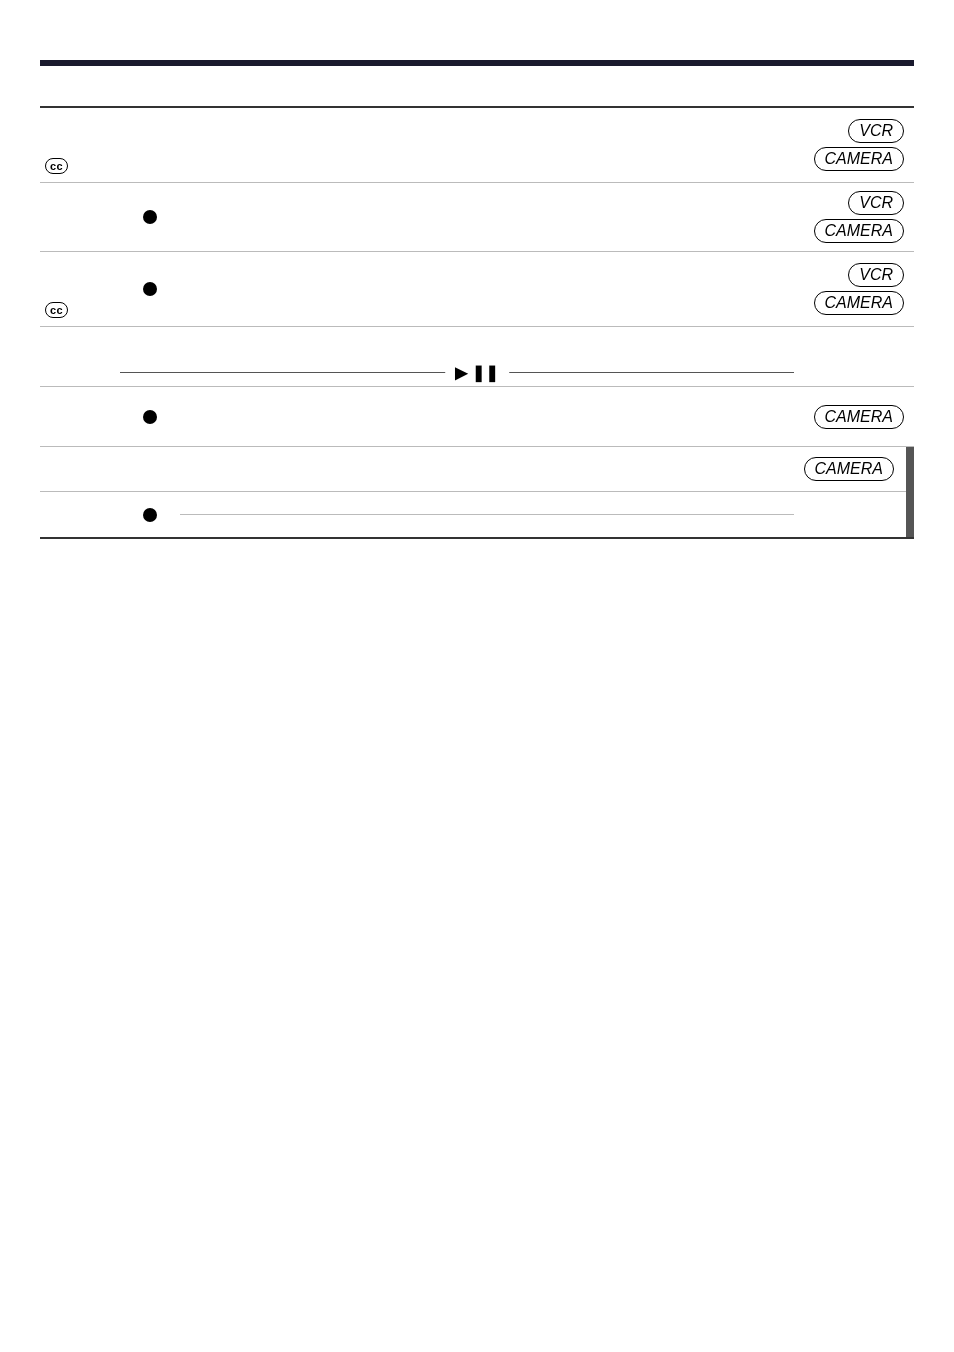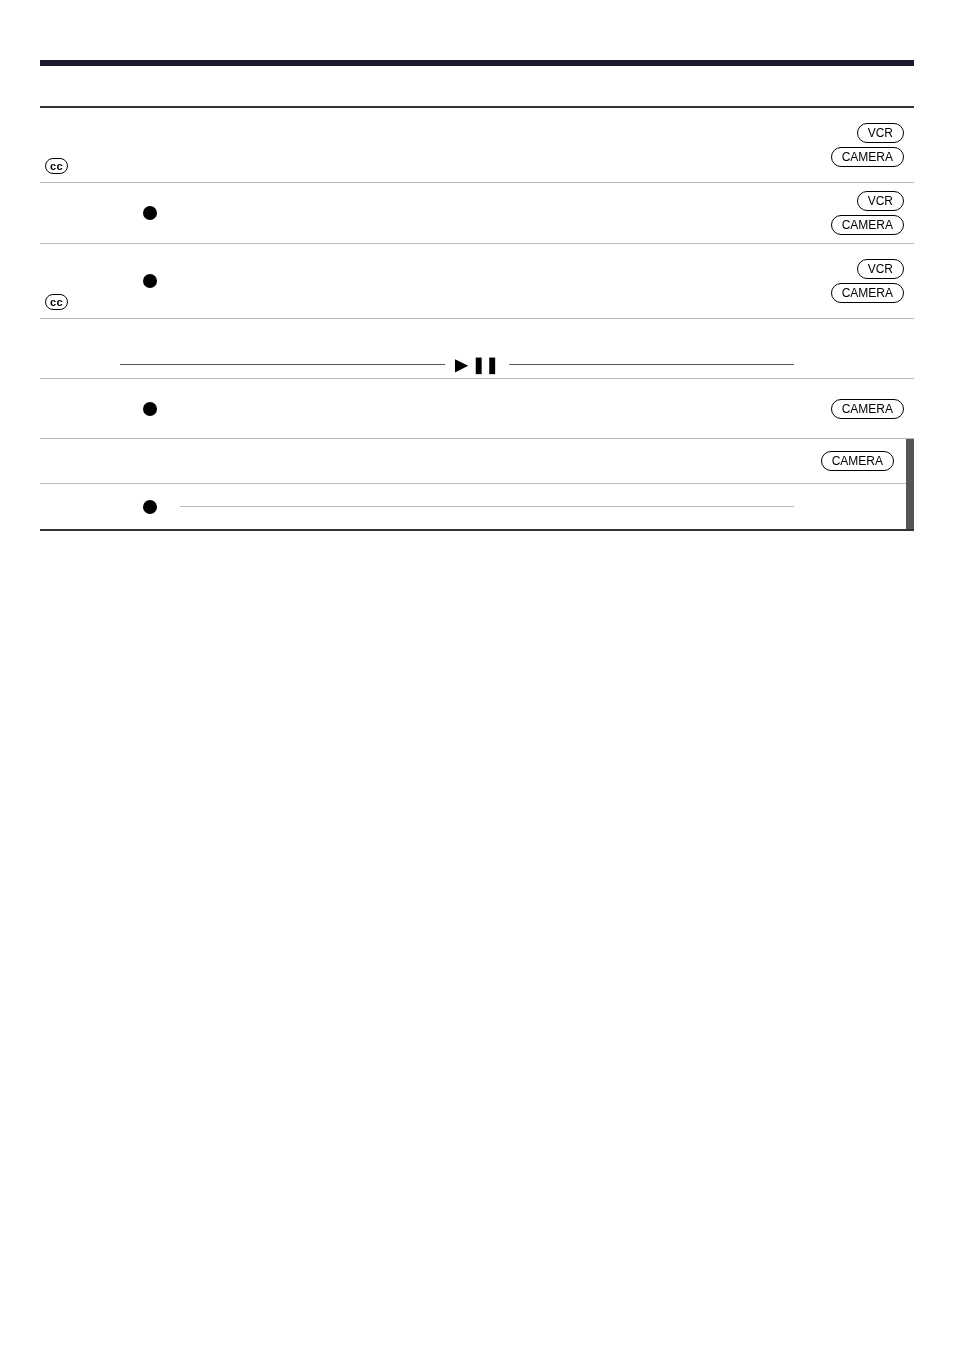--- a/index.html
+++ b/index.html
@@ -93,24 +93,25 @@
       background: #000;
       border-radius: 50%;
       display: inline-block;
     }
 
     
     .badge {
       border: 1.5px solid #000;
       border-radius: 20px;
       padding: 2px 10px;
-      font-size: 12px;
+      font-size: 16px;
       font-weight: normal;
       white-space: nowrap;
       display: inline-block;
+      font-style: italic;
     }
 
     
     .cc-icon {
       border: 1.5px solid #000;
       border-radius: 8px;
       padding: 1px 4px;
       font-size: 11px;
       font-weight: bold;
       display: inline-block;

